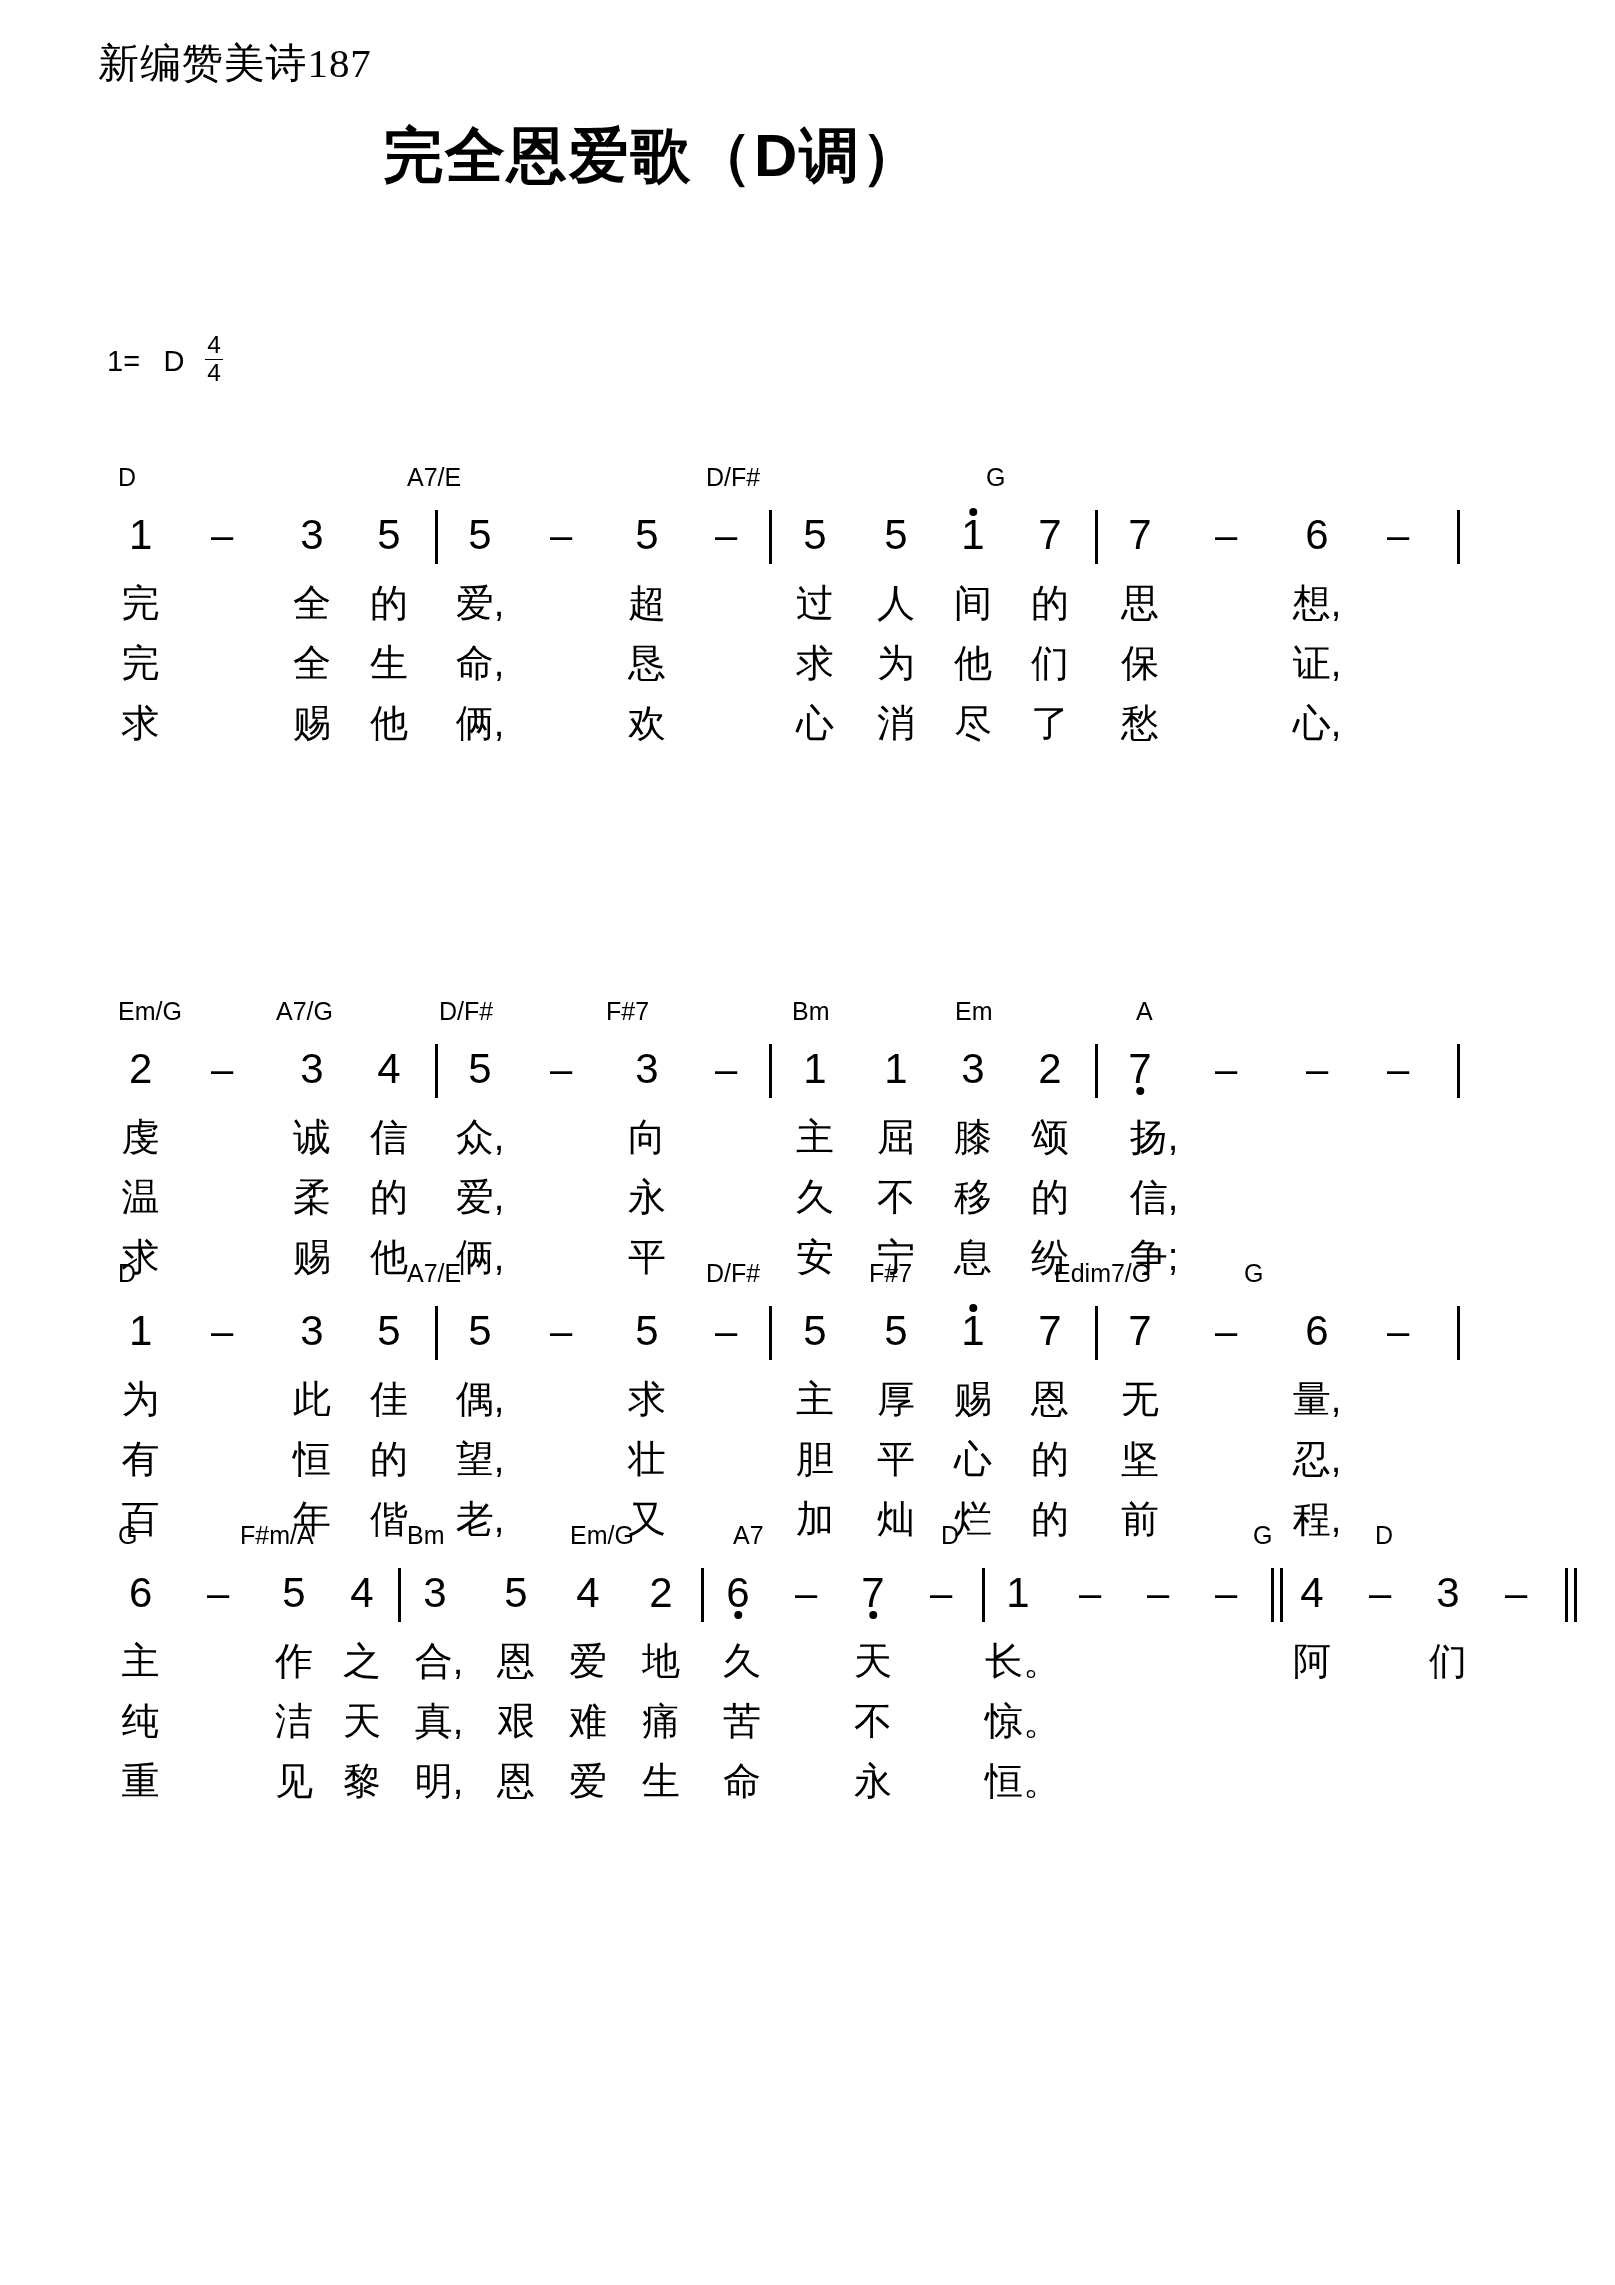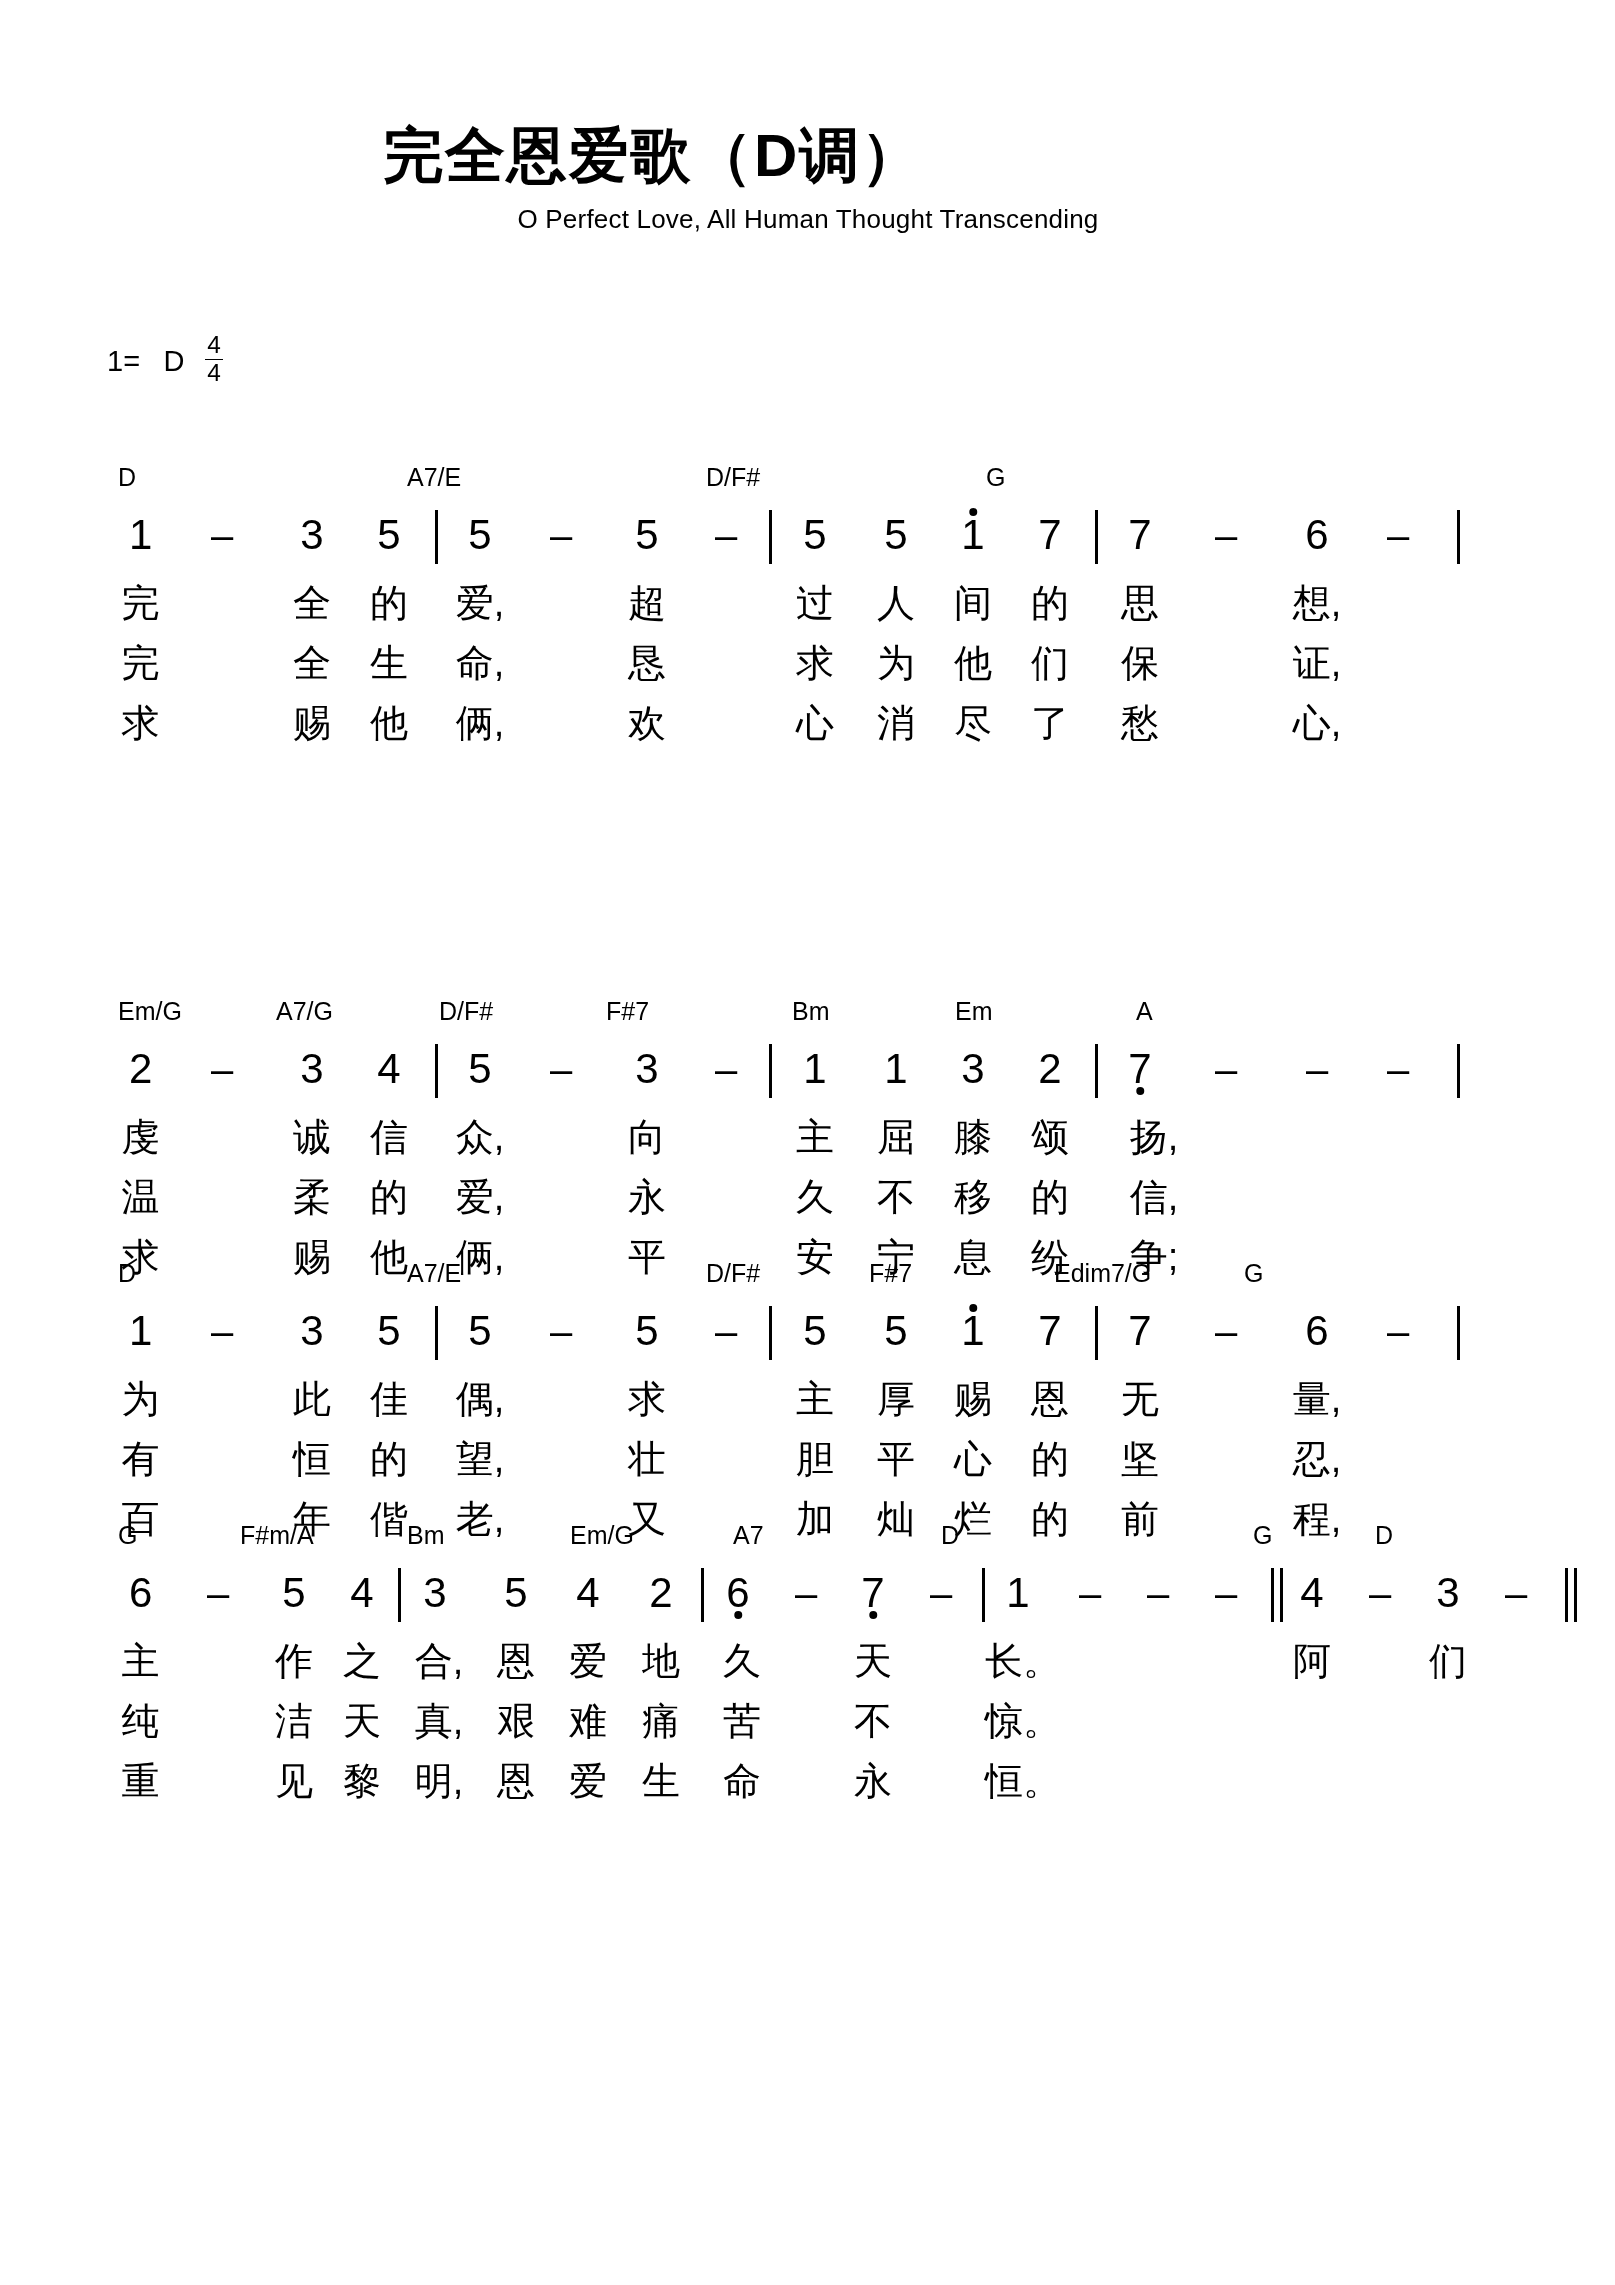--- a/index.html
+++ b/index.html
@@ -164,24 +164,24 @@
     line-height: 60px;
     white-space: nowrap;
     transform: translateX(-50%);
   }
 </style>
 </head>
 <body>
 
 <div class="page">
 
+  <div class="hymnal-ref">新编赞美诗187</div>
 
   <div class="title">完全恩爱歌（D调）</div>
 
-  <div class="subtitle">O Perfect Love, All Human Thought Transcending</div>
 
 
   <div class="keysig">
     <span class="kv">1=</span>
     <span class="kk">D</span>
     <span class="meter">
       <span class="num">4</span>
       <span class="den">4</span>
     </span>
   </div>

